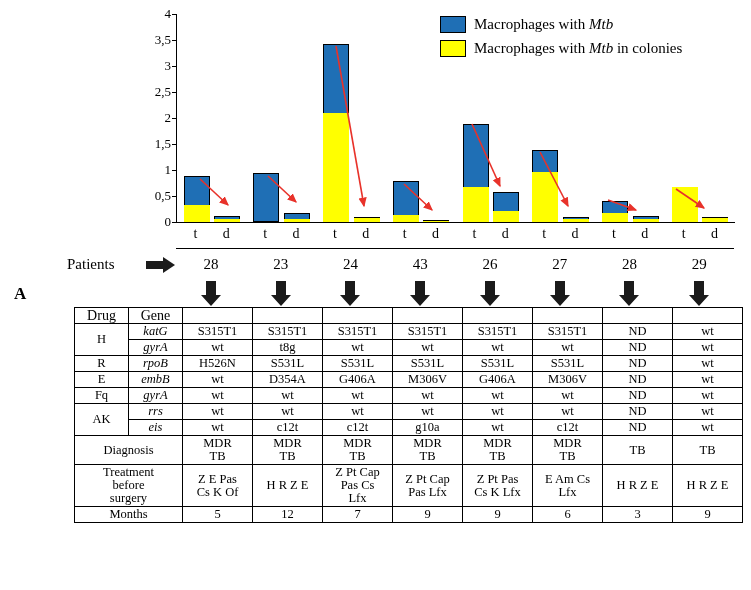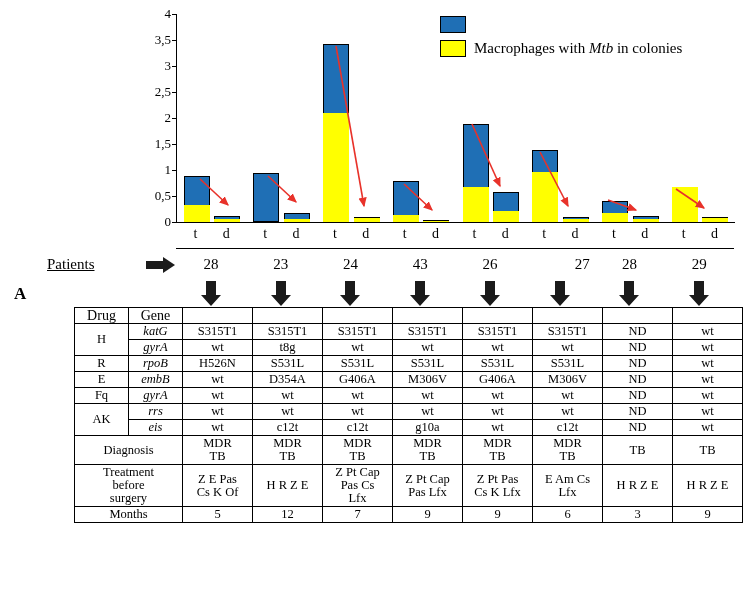--- a/index.html
+++ b/index.html
@@ -125,25 +125,24 @@
     position: absolute;
     top: 2px;
     width: 28px;
     text-align: center;
     font-size: 14px;
   }
 
   
   #patients-label {
     position: absolute;
-    left: 47px;
+    left: 67px;
     top: 256px;
     font-size: 15px;
     white-space: nowrap;
-    text-decoration: underline;
   }
   #patients-arrow {
     position: absolute;
     left: 146px;
     top: 256px;
     width: 30px;
     height: 18px;
   }
   .pat-num {
     position: absolute;
@@ -290,20 +289,21 @@
       <line x1="296" y1="110" x2="324" y2="172"></line>
       <line x1="364" y1="138" x2="392" y2="192"></line>
       <line x1="432" y1="186" x2="460" y2="196"></line>
       <line x1="500" y1="175" x2="528" y2="194"></line>
     </g>
   </svg>
 
   <div id="legend">
     <div class="legend-row">
       <span class="legend-swatch" style="background:#1f6fb5"></span>
+      <span><span>Macrophages with </span><i>Mtb</i><span></span></span>
     </div>
     <div class="legend-row">
       <span class="legend-swatch" style="background:#ffff00"></span>
       <span><span>Macrophages with </span><i>Mtb</i><span> in colonies</span></span>
     </div>
   </div>
 
   <div id="td-row">
       <div class="td-cell" style="left: 5.53px;">t</div>
       <div class="td-cell" style="left: 36.22px;">d</div>
@@ -340,21 +340,21 @@
       <path d="M6,0 L16,0 L16,14 L21,14 L11,25 L1,14 L6,14 z" fill="#1b1b1b"></path>
     </svg>
     <div class="pat-num" style="left: 390.125px;">43</div>
     <svg class="down-arrow" viewBox="0 0 22 26" style="left: 409.125px;">
       <path d="M6,0 L16,0 L16,14 L21,14 L11,25 L1,14 L6,14 z" fill="#1b1b1b"></path>
     </svg>
     <div class="pat-num" style="left: 459.875px;">26</div>
     <svg class="down-arrow" viewBox="0 0 22 26" style="left: 478.875px;">
       <path d="M6,0 L16,0 L16,14 L21,14 L11,25 L1,14 L6,14 z" fill="#1b1b1b"></path>
     </svg>
-    <div class="pat-num" style="left: 529.625px; text-align: right;">27</div>
+    <div class="pat-num" style="left: 529.625px;">27</div>
     <svg class="down-arrow" viewBox="0 0 22 26" style="left: 548.625px;">
       <path d="M6,0 L16,0 L16,14 L21,14 L11,25 L1,14 L6,14 z" fill="#1b1b1b"></path>
     </svg>
     <div class="pat-num" style="left: 599.375px;">28</div>
     <svg class="down-arrow" viewBox="0 0 22 26" style="left: 618.375px;">
       <path d="M6,0 L16,0 L16,14 L21,14 L11,25 L1,14 L6,14 z" fill="#1b1b1b"></path>
     </svg>
     <div class="pat-num" style="left: 669.125px;">29</div>
     <svg class="down-arrow" viewBox="0 0 22 26" style="left: 688.125px;">
       <path d="M6,0 L16,0 L16,14 L21,14 L11,25 L1,14 L6,14 z" fill="#1b1b1b"></path>

